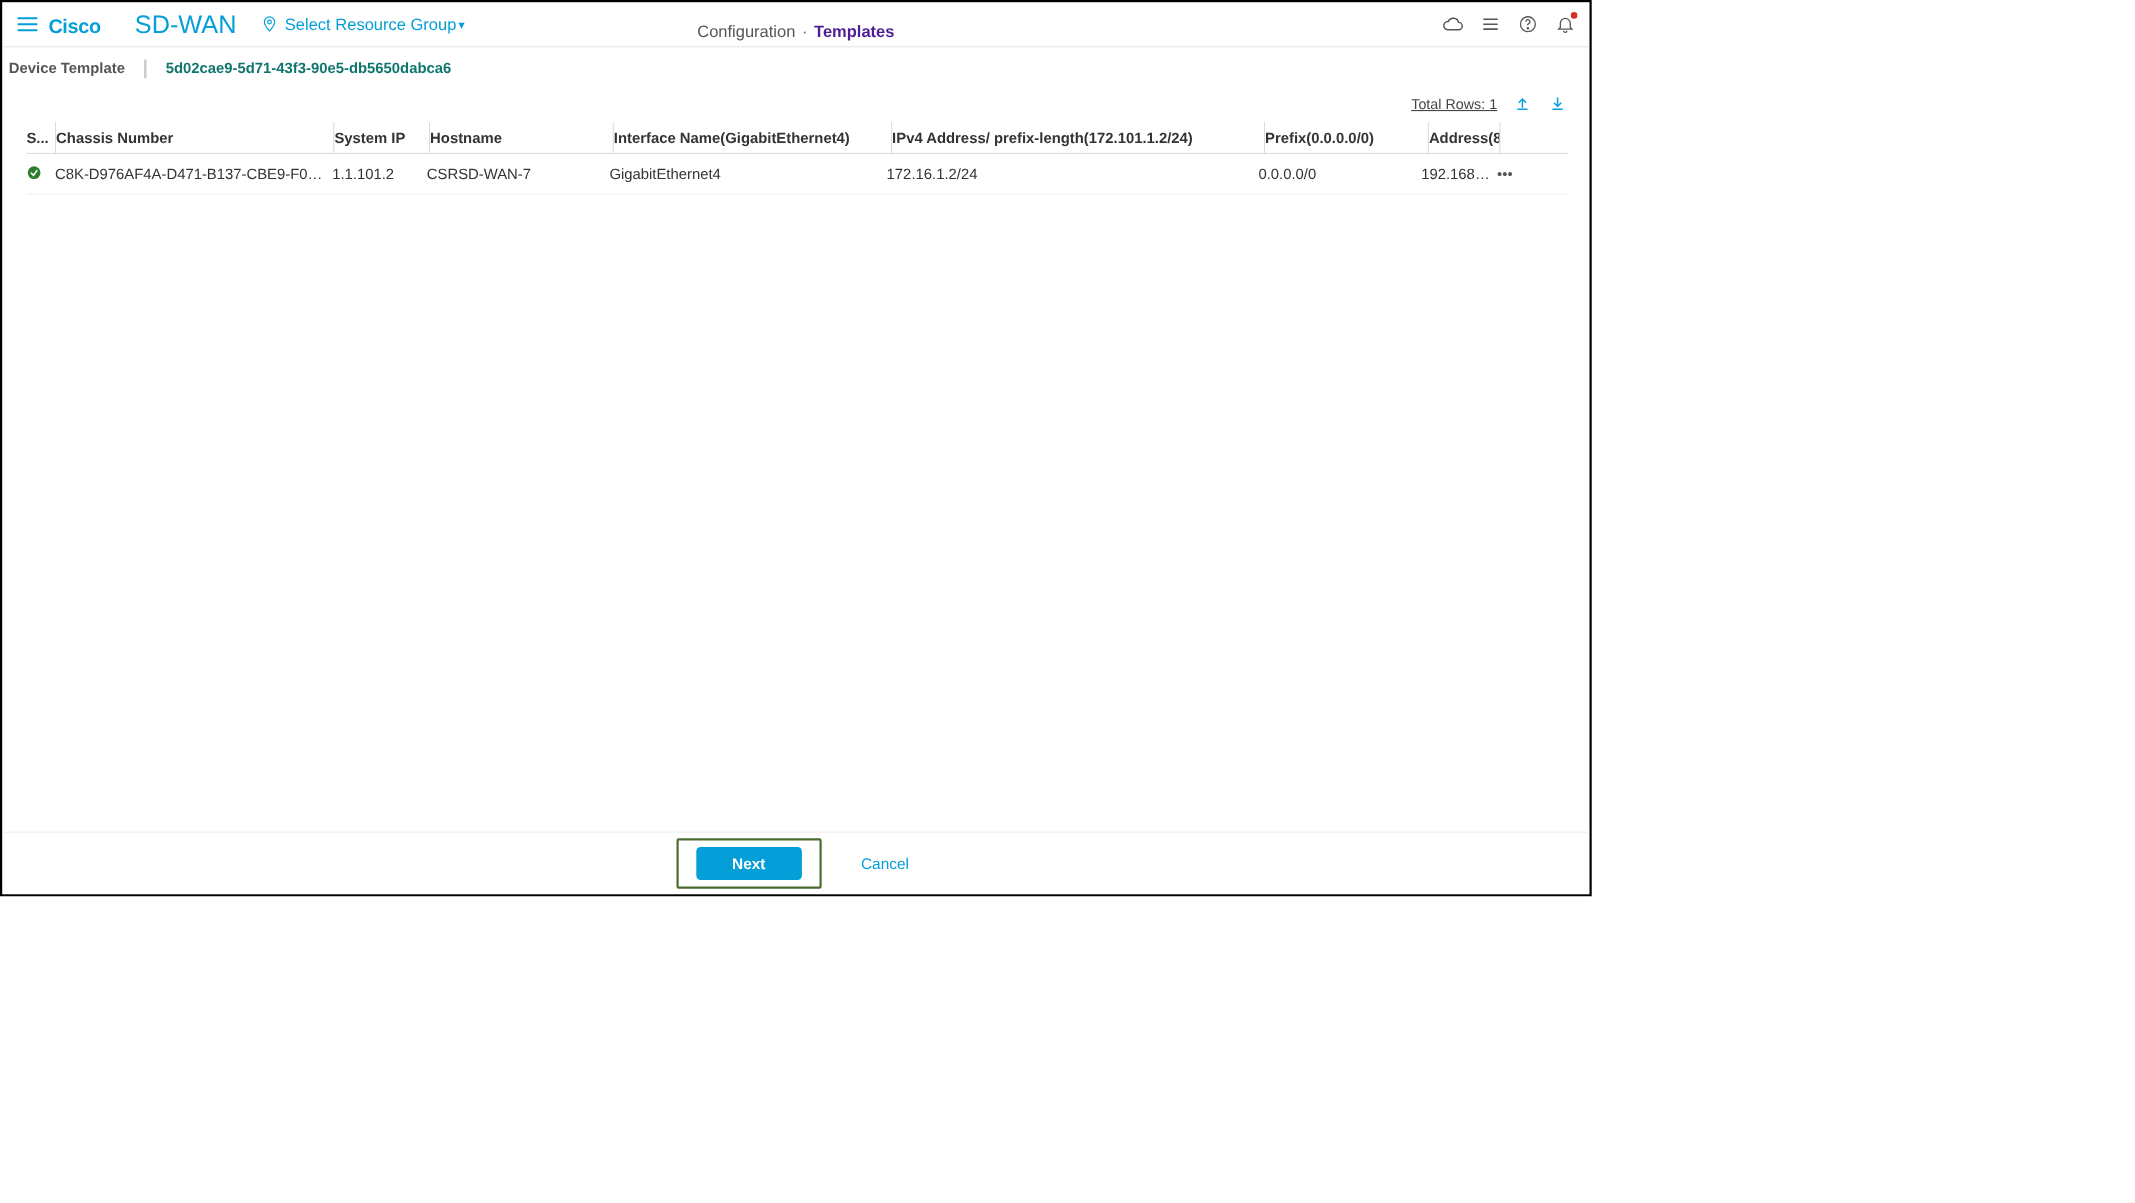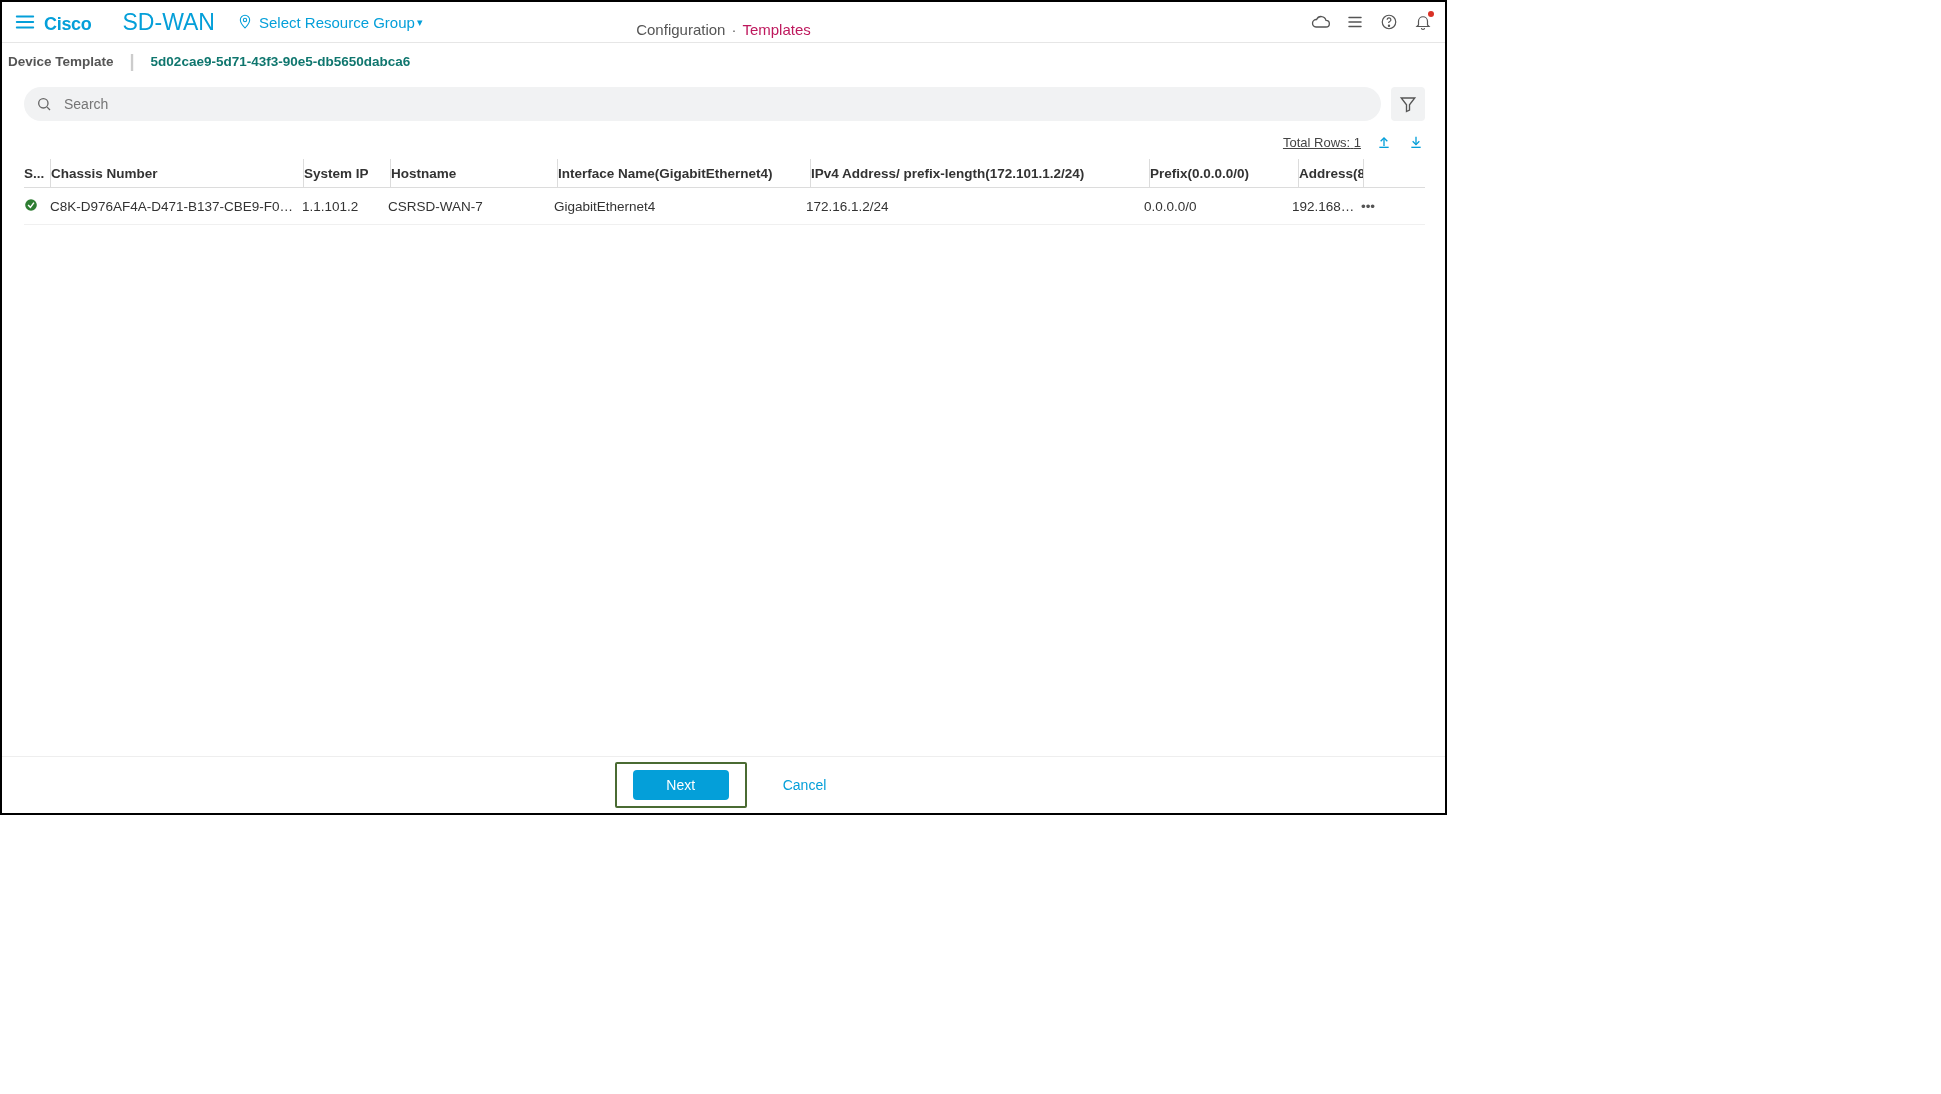--- a/index.html
+++ b/index.html
@@ -62,21 +62,21 @@
     .caret-down { font-size: 11px; margin-left: 2px; color:#049fd9;}
     .breadcrumb-center {
       position: absolute;
       left: 50%; transform: translateX(-50%);
       top: 15px; bottom: 0;
       display: flex; align-items: center;
       font-size: 15px;
       color: #555;
     }
     .breadcrumb-center .sep { margin: 0 6px; color: #666; }
-    .bc-current { font-weight: 400; color: #be185d; }
+    .bc-current { font-weight: 700; color: #4c1d95; }
     .topnav-right {
       margin-left: auto;
       display: flex; align-items: center;
       gap: 14px;
       color: #666;
     }
     .topnav-right .icon-btn { width:20px; height:20px; cursor:pointer; display:flex; align-items:center; justify-content:center; color:#555;}
     .bell-wrap { position: relative; }
     .bell-dot { position:absolute; top:-1px; right:-1px; width:6px; height:6px; background:#d93025; border-radius:50%; }
     
@@ -174,21 +174,21 @@
       border-radius:2px;
     }
     .btn-primary {
       background:#049fd9;
       color:#fff;
       border:none;
       border-radius:4px;
       height:30px;
       width:96px;
       font-size:14px;
-      font-weight:400;
+      font-weight:700;
       cursor:pointer;
     }
     .btn-link {
       background:none; border:none;
       color:#049fd9;
       font-size:14px;
       cursor:pointer;
     }
   </style>
 </head>
@@ -252,36 +252,20 @@
       </div>
     </div>
   </div>
 
   <div class="subheader">
     <span class="sub-left">Device Template</span>
     <span class="sub-sep">|</span>
     <a href="#" class="sub-link">5d02cae9-5d71-43f3-90e5-db5650dabca6</a>
   </div>
 
-  <div class="searchbar-row">
-    <div class="searchbar">
-      <span class="mag">
-        <svg viewBox="0 0 24 24" width="16" height="16" fill="none" stroke="currentColor" stroke-width="2">
-            <circle cx="11" cy="11" r="7"></circle>
-            <line x1="21" y1="21" x2="16.65" y2="16.65"></line>
-          </svg>
-      </span>
-      <input type="text" placeholder="Search" style="">
-    </div>
-    <div class="filter-btn">
-      <svg viewBox="0 0 24 24" width="18" height="18" fill="none" stroke="currentColor" stroke-width="1.8">
-          <polygon points="3 4 21 4 14 13 14 20 10 22 10 13 3 4"></polygon>
-        </svg>
-    </div>
-  </div>
 
   <div class="meta-row">
     <span>
       <span>Total Rows:</span>
       <span>1</span>
     </span>
     <span class="meta-icon">
       <svg viewBox="0 0 24 24" width="16" height="16" fill="none" stroke="currentColor" stroke-width="2">
           <line x1="12" y1="18" x2="12" y2="6"></line>
           <polyline points="7 11 12 6 17 11"></polyline>

